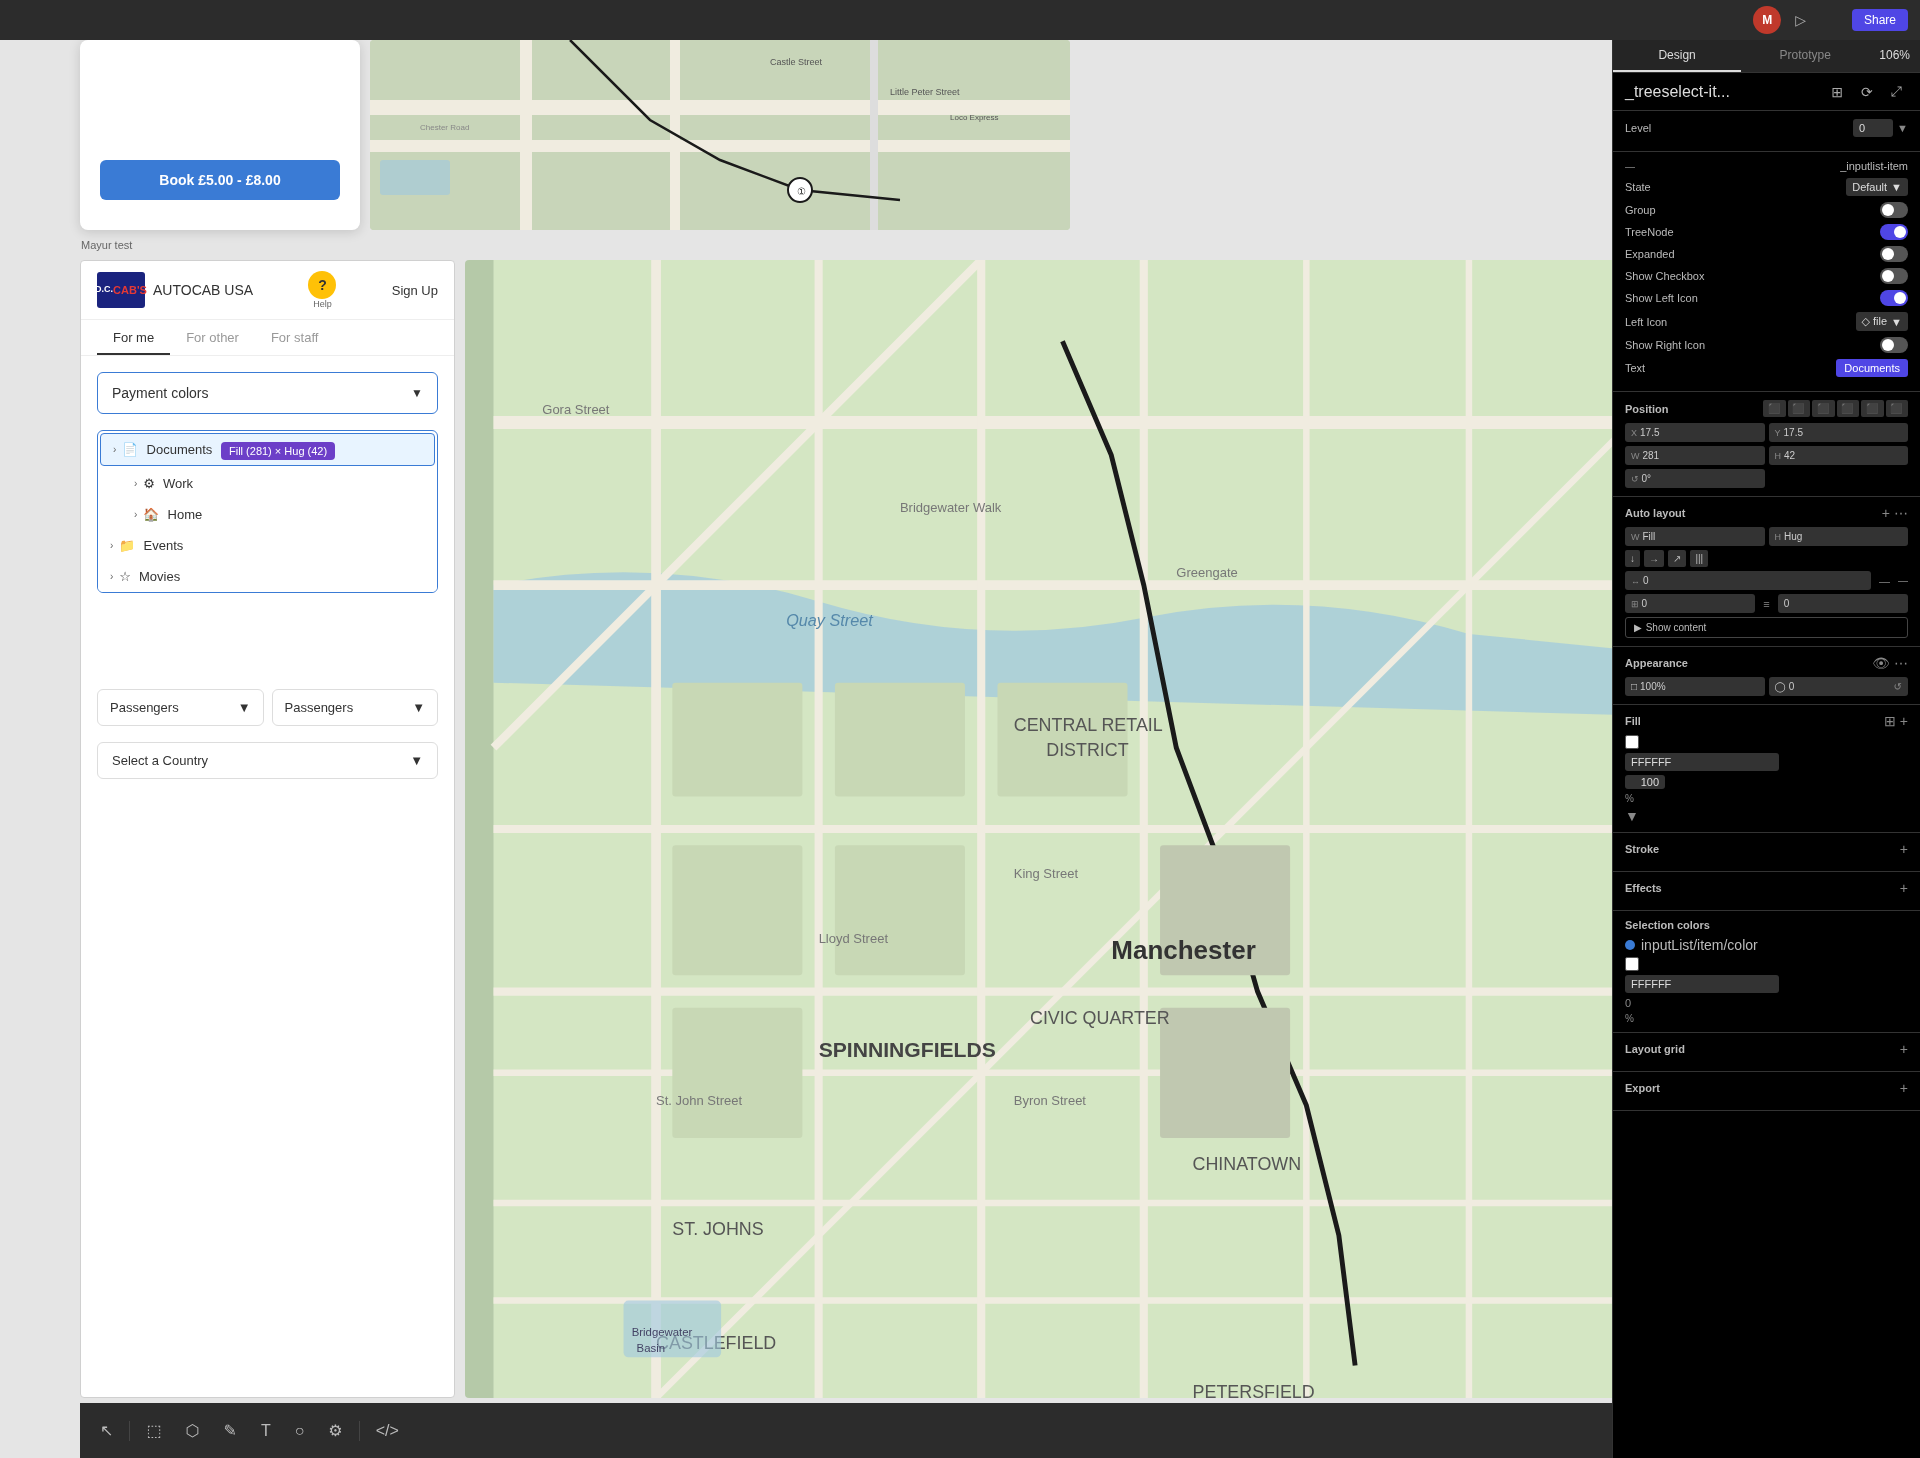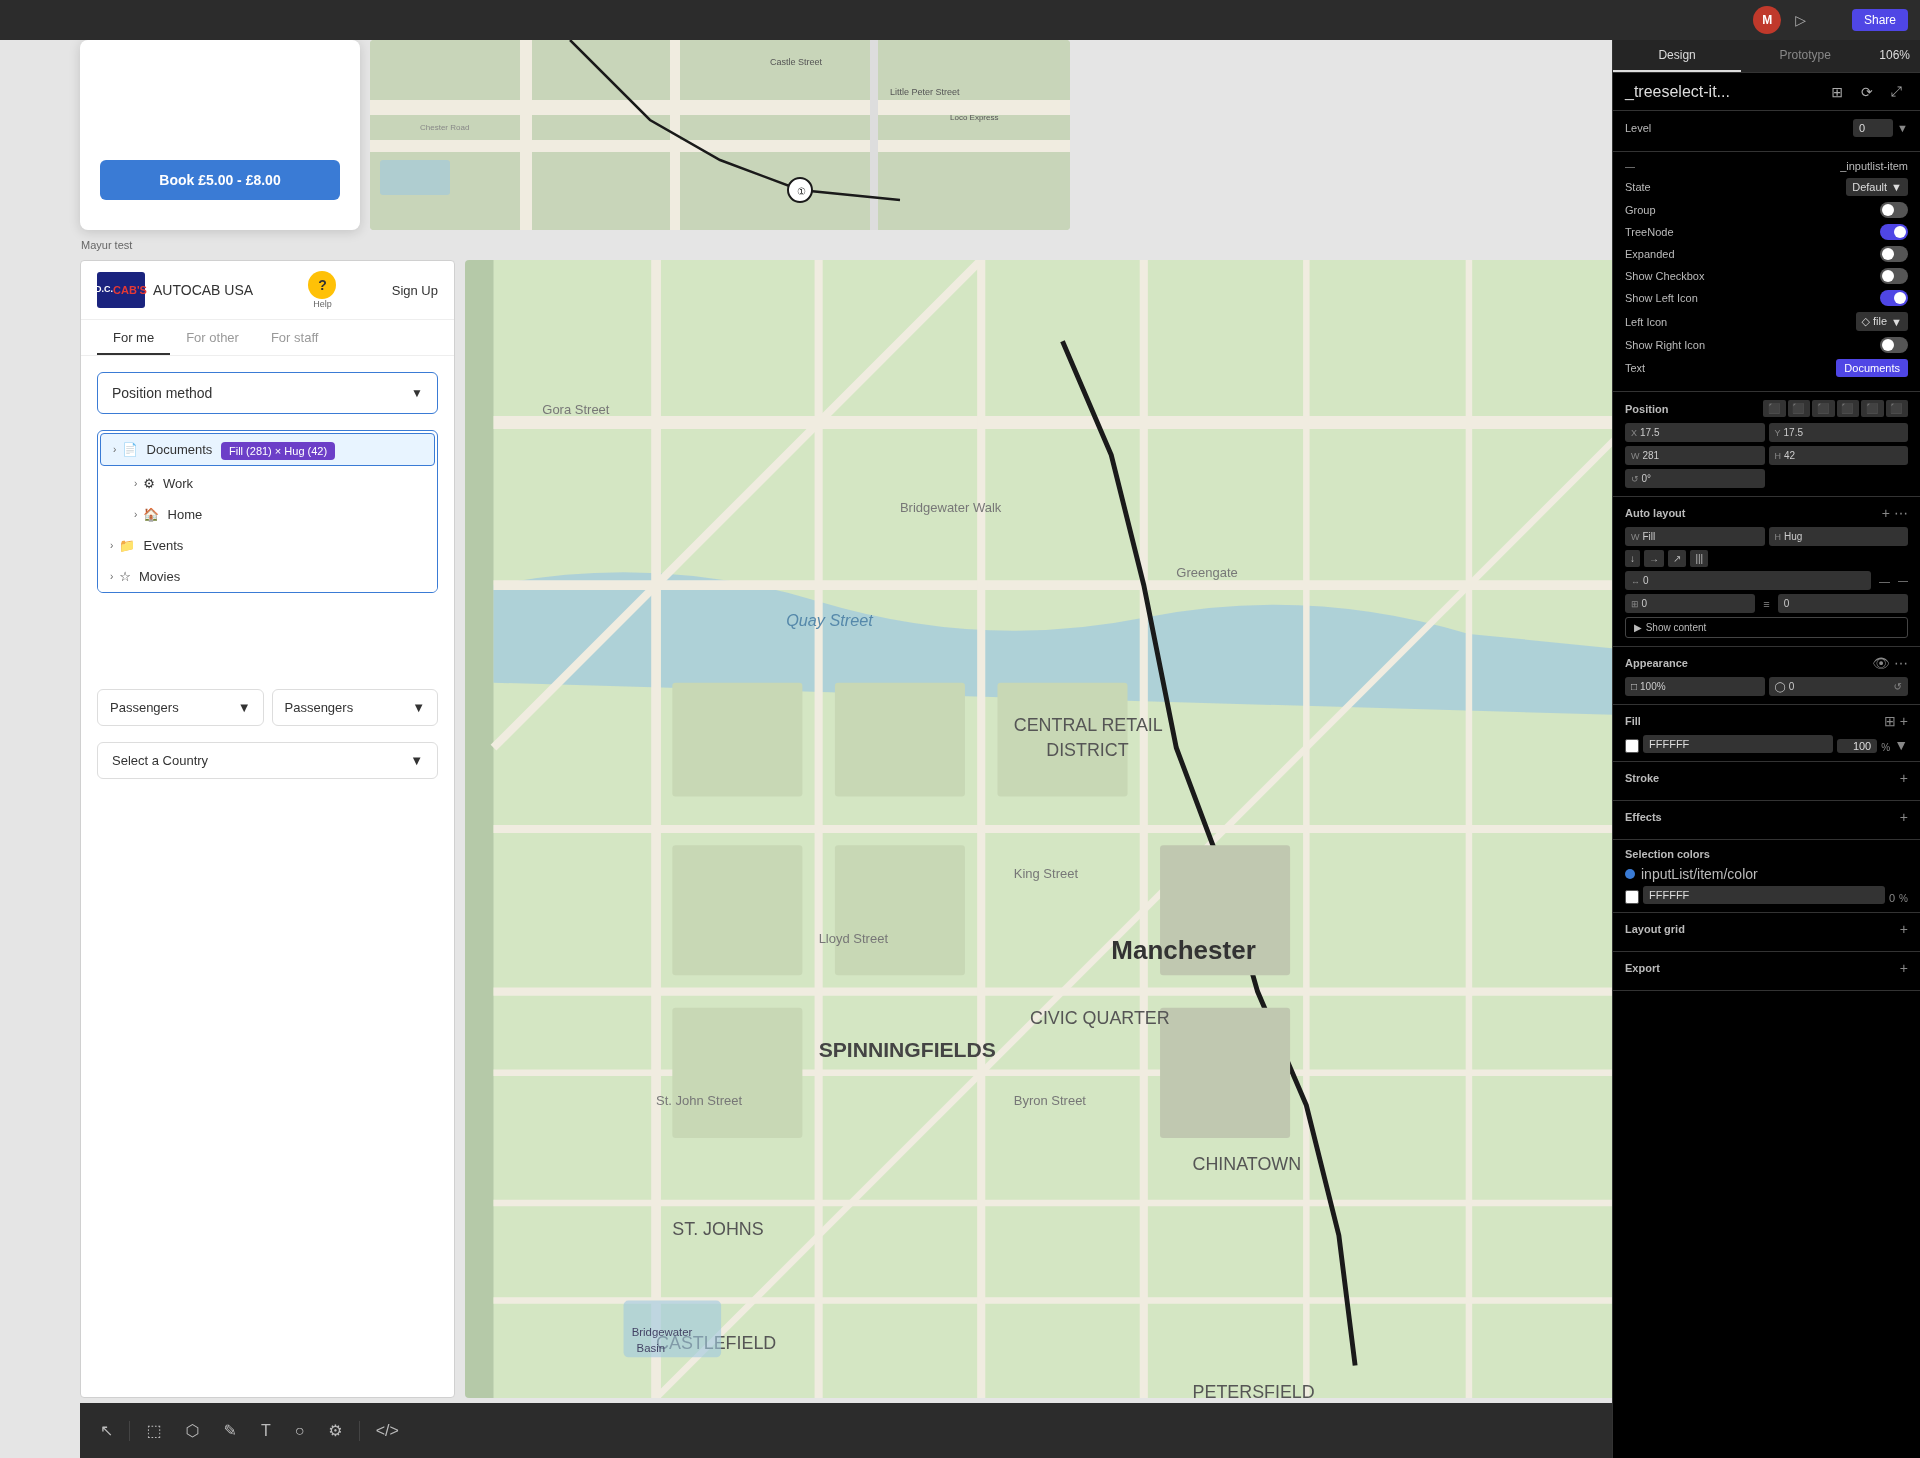--- a/index.html
+++ b/index.html
@@ -62,21 +62,21 @@
     
     .pos-grid { display: grid; grid-template-columns: 1fr 1fr; gap: 4px; margin-top: 4px; }
     .pos-cell { background: #333; border-radius: 3px; padding: 4px 6px; font-size: 10px; color: #ccc; display: flex; align-items: center; gap: 3px; }
     .pos-label { color: #888; font-size: 9px; }
 
     
     .al-row { display: flex; align-items: center; gap: 4px; margin-top: 4px; }
     .al-full-btn { background: none; border: 1px solid #444; color: #bbb; font-size: 10px; border-radius: 3px; padding: 4px 8px; cursor: pointer; display: flex; align-items: center; gap: 4px; width: 100%; margin-top: 4px; }
 
     
-    .fill-row { display: flex; align-items: flex-end; gap: 4px; }
+    .fill-row { display: flex; align-items: flex-start; gap: 4px; flex-direction: column; }
     .color-swatch { width: 14px; height: 14px; border: 1px solid #555; border-radius: 2px; }
     .fill-input { background: #333; border: none; color: #ddd; font-size: 11px; border-radius: 3px; padding: 3px 6px; flex: 1; }
     .fill-pct { background: #333; border: none; color: #ddd; font-size: 11px; border-radius: 3px; padding: 1px 6px; width: 40px; text-align: right; }
 
     
     .sc-row { display: flex; align-items: center; gap: 6px; margin-top: 4px; }
     .sc-dot { width: 10px; height: 10px; border-radius: 50%; }
     .sc-name { color: #bbb; font-size: 14px; flex: 1; }
     .sc-val { color: #888; font-size: 11px; }
 
@@ -535,21 +535,21 @@
         <button class="signup-btn">Sign Up</button>
       </div>
 
       <div class="tabs-row">
         <div class="tab-item active">For me</div>
         <div class="tab-item">For other</div>
         <div class="tab-item">For staff</div>
       </div>
 
       <div class="payment-dropdown">
-        <span class="payment-label">Position method</span>
+        <span class="payment-label">Payment colors</span>
         <span class="chevron">▼</span>
       </div>
 
       <div class="tree-container">
 
         <div class="tree-item selected" style="position:relative;">
           <span class="tree-chevron">›</span>
           <span class="tree-icon">📄</span>
           <span class="tree-label">Documents</span>
 

